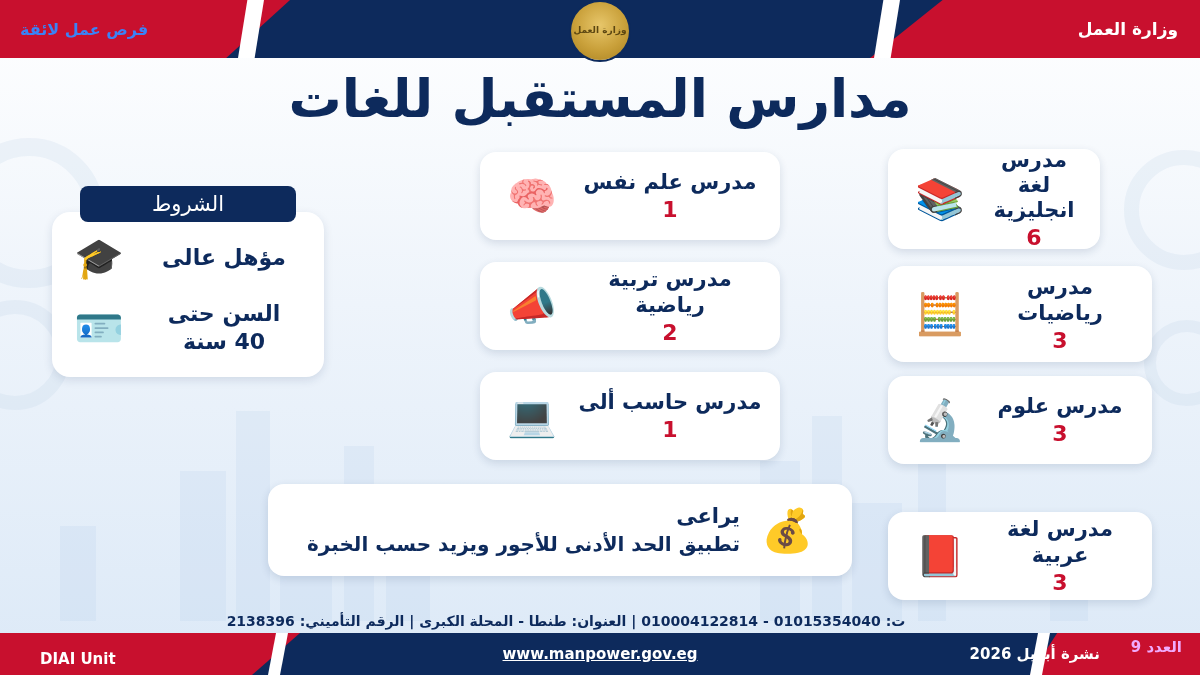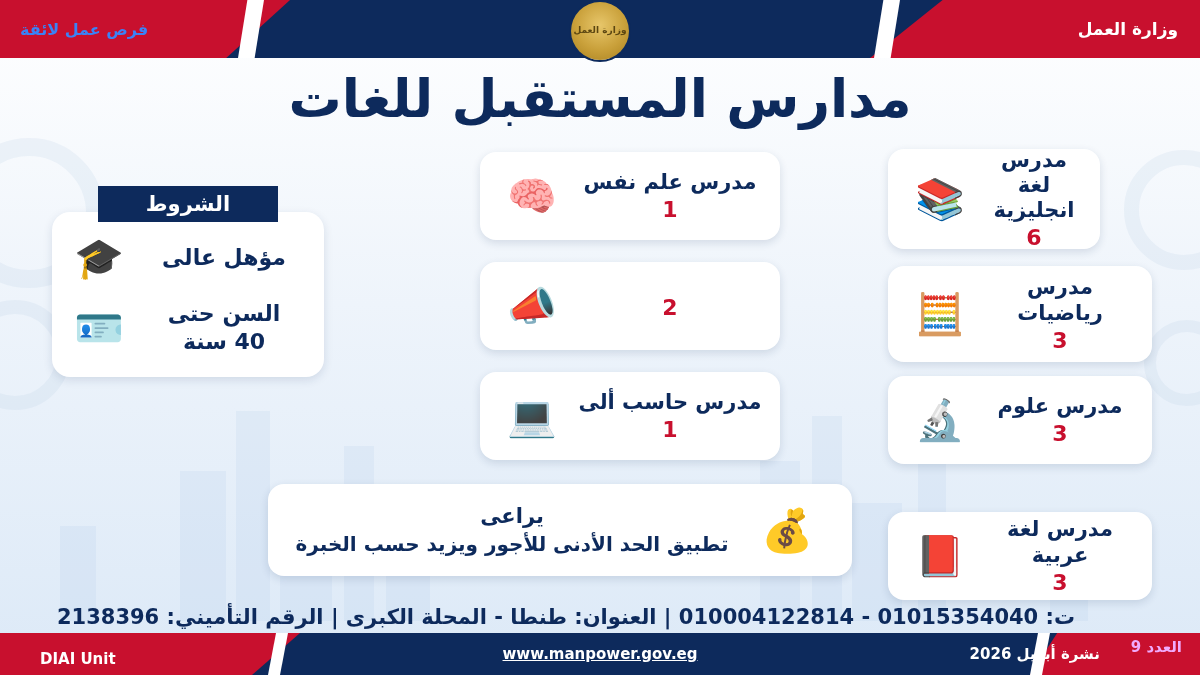--- a/index.html
+++ b/index.html
@@ -86,24 +86,24 @@
   .main-title {
     position: absolute; top: 68px; left: 0; width: 1200px;
     text-align: center;
     font-size: 53px; font-weight: bold; color: #0d2a5c;
     letter-spacing: 0px;
   }
 
   
   .cond-wrap { position: absolute; left: 52px; top: 186px; width: 272px; }
   .cond-header {
-    width: 180px; margin: 0 auto; height: 36px;
-    background: #0d2a5c; color: #fff; border-radius: 0;
+    width: 216px; margin: 0 auto; height: 36px;
+    background: #0d2a5c; color: #fff; border-radius: 8px;
     display: flex; align-items: center; justify-content: center;
-    font-size: 21px; font-weight: bold;
+    font-size: 21px; font-weight: normal;
     position: relative; z-index: 3;
   }
   .cond-body {
     margin-top: -10px;
     background: #fff; border-radius: 18px;
     box-shadow: 0 3px 10px rgba(20,50,90,0.13);
     padding: 26px 18px 22px;
     display: flex; flex-direction: column; gap: 22px;
   }
   .cond-row {
@@ -148,28 +148,28 @@
   #c-ar      { left: 888px; top: 484px;  width: 264px; height: 88px; margin-top: 28px; }
 
   
   #c-note {
     position: absolute; left: 268px; top: 484px; width: 584px; height: 92px;
     background: #fff; border-radius: 16px;
     box-shadow: 0 3px 9px rgba(20,50,90,0.14);
     display: flex; flex-direction: row; align-items: center; padding: 6px 16px;
   }
   #c-note .icon { width: 96px; flex: 0 0 96px; text-align: center; font-size: 42px; }
-  #c-note .txt { flex: 1; text-align: center; }
+  #c-note .txt { flex: 1; text-align: right; }
   #c-note .l1 { font-size: 21px; font-weight: bold; color: #0d2a5c; }
   #c-note .l2 { font-size: 20px; font-weight: bold; color: #0d2a5c; margin-top: 4px; }
 
   
   .contact {
     position: absolute; left: 0; bottom: 46px; width: 1132px;
-    text-align: center; font-size: 21px; font-weight: bold; color: #0d2a5c;
+    text-align: center; font-size: 14px; font-weight: bold; color: #0d2a5c;
   }
 
   
   .botbar {
     position: absolute; bottom: 0; left: 0; width: 1200px; height: 42px;
     background: #0d2a5c;
   }
   .botbar .red-left {
     position: absolute; left: 0; top: 0; height: 42px; width: 300px;
     background: #c8102e;
@@ -263,20 +263,21 @@
   <div class="card" id="c-psych">
     <div class="txt">
       <div class="title">مدرس علم نفس</div>
       <div class="count">1</div>
     </div>
     <div class="icon">🧠</div>
   </div>
 
   <div class="card" id="c-pe">
     <div class="txt">
+      <div class="title">مدرس تربية رياضية</div>
       <div class="count">2</div>
     </div>
     <div class="icon">📣</div>
   </div>
 
   <div class="card" id="c-cs">
     <div class="txt">
       <div class="title">مدرس حاسب ألى</div>
       <div class="count">1</div>
     </div>

